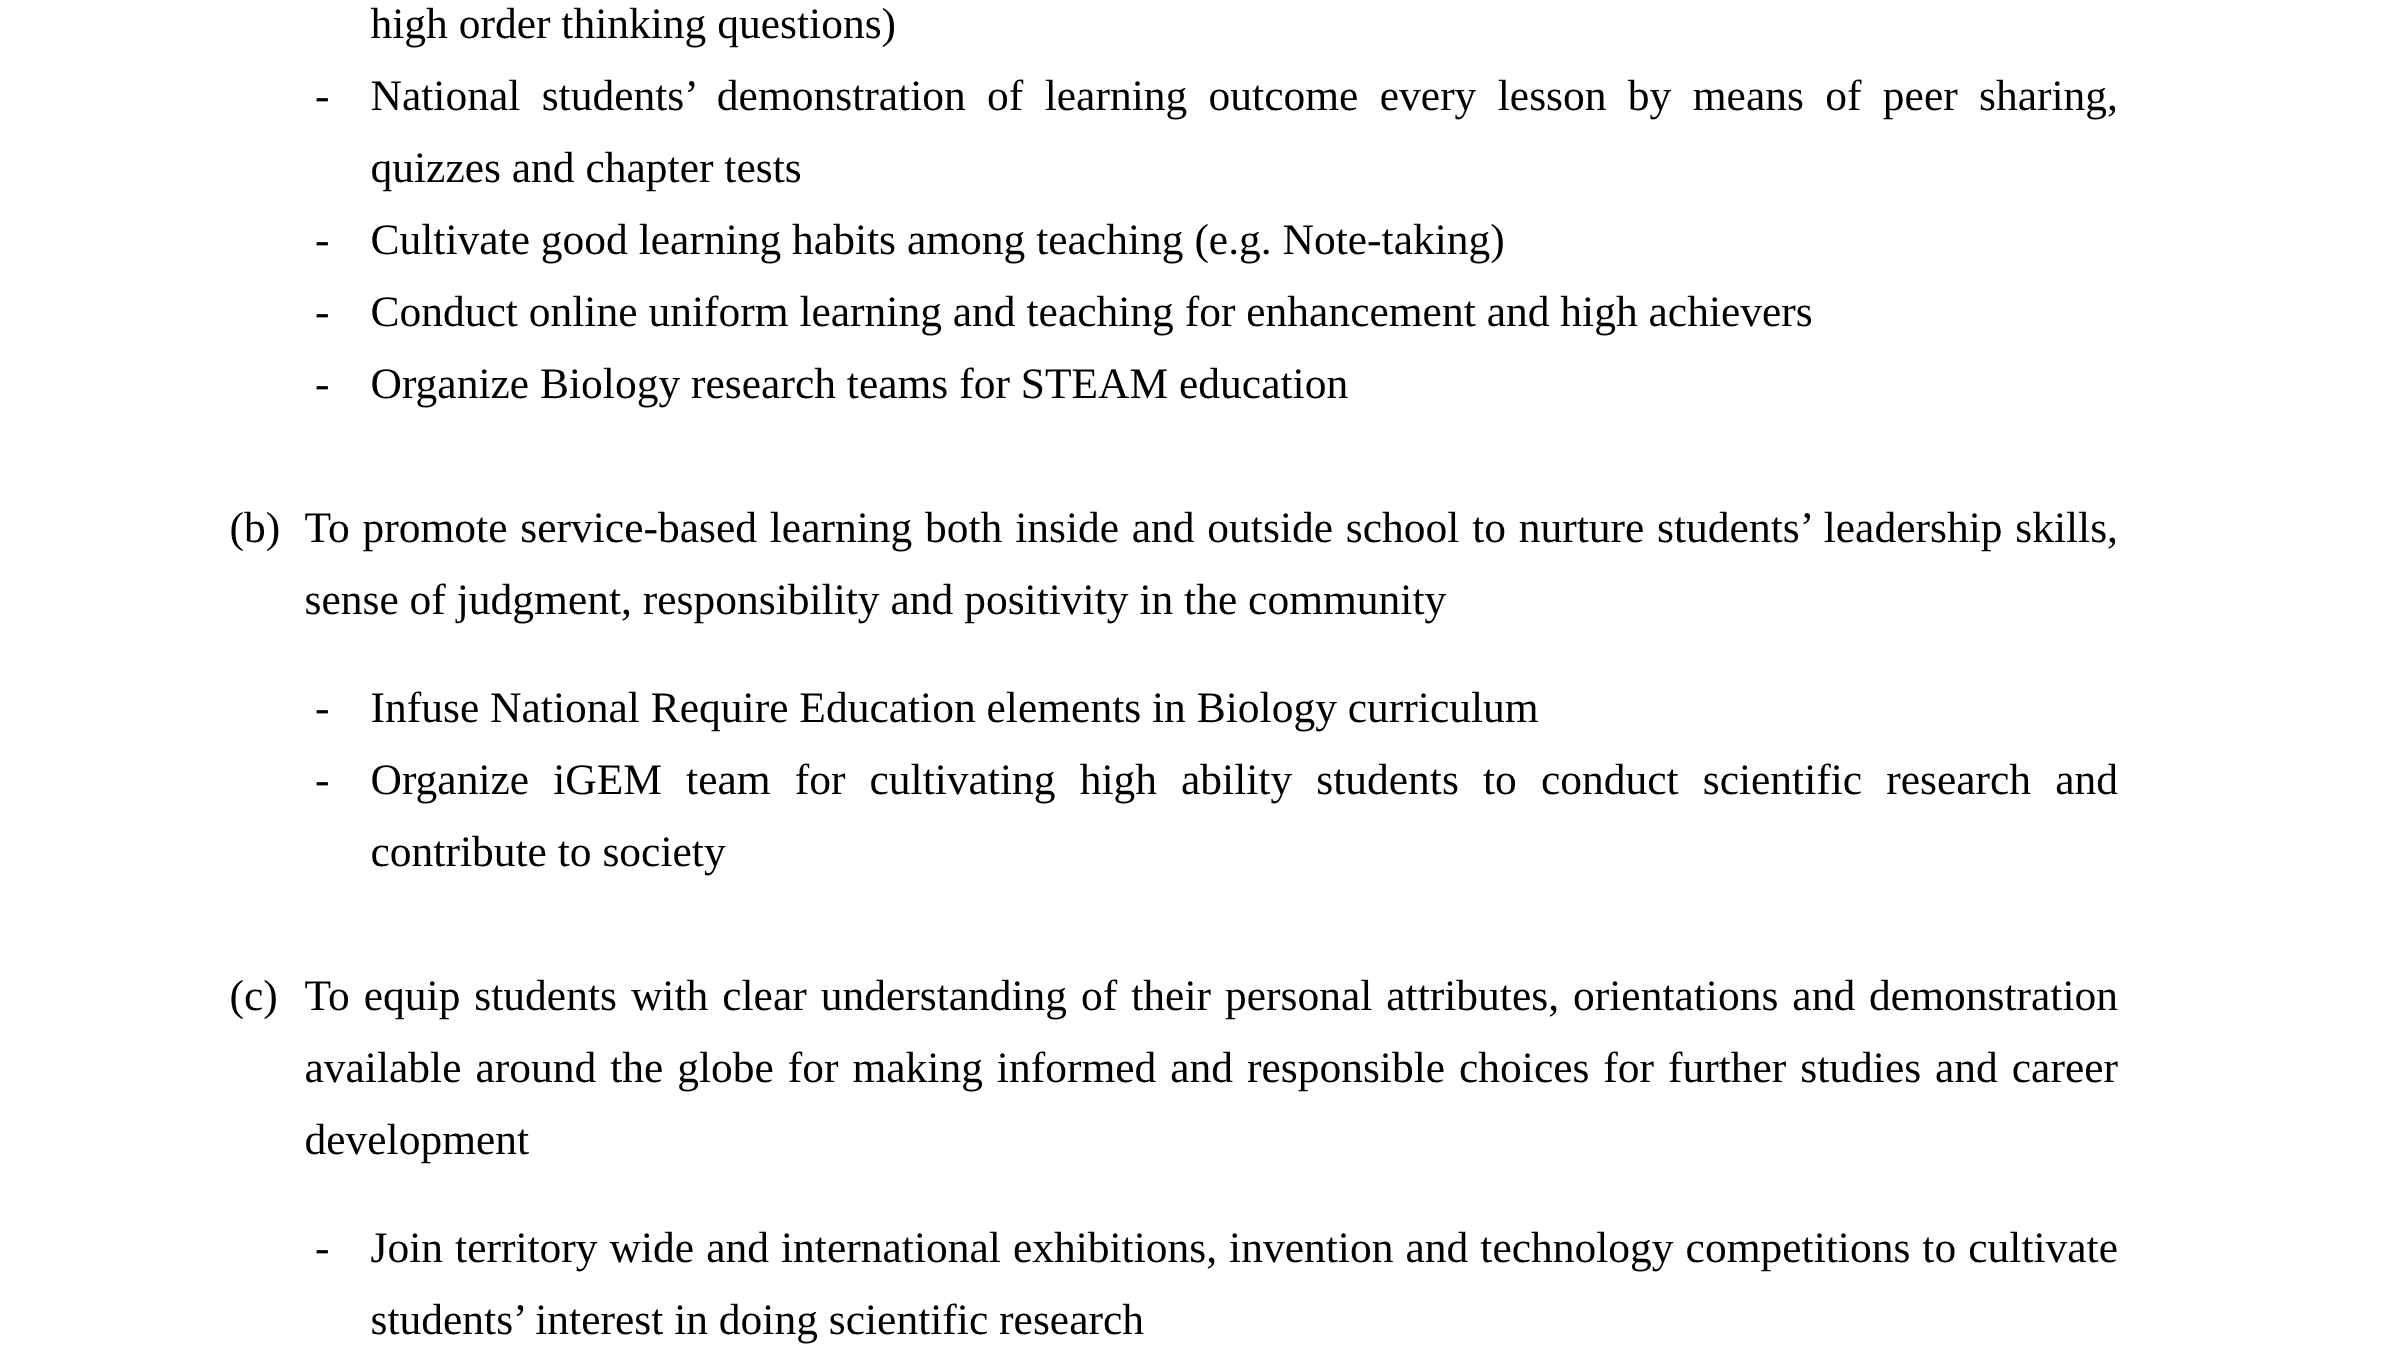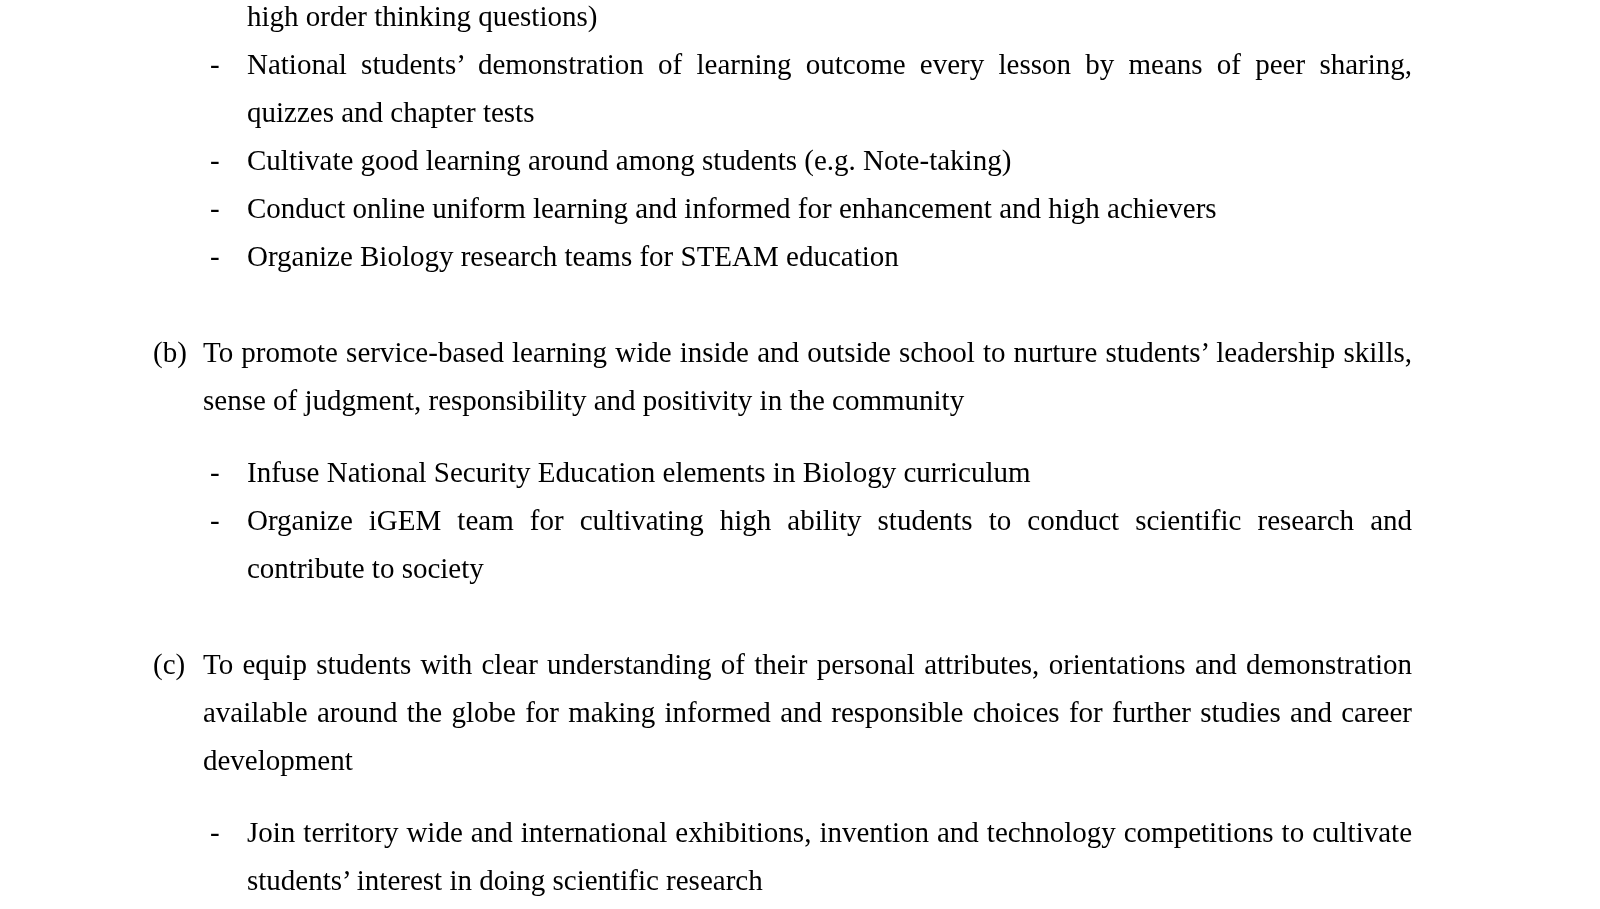--- a/index.html
+++ b/index.html
@@ -69,44 +69,44 @@
         <div class="bullet-text">high order thinking questions)</div>
       </div>
 
       <div class="bullet-item">
         <span class="bullet-marker">-</span>
         <div class="bullet-text">National students’ demonstration of learning outcome every lesson by means of peer sharing, quizzes and chapter tests</div>
       </div>
 
       <div class="bullet-item">
         <span class="bullet-marker">-</span>
-        <div class="bullet-text">Cultivate good learning around among students (e.g. Note-taking)</div>
+        <div class="bullet-text">Cultivate good learning habits among teaching (e.g. Note-taking)</div>
       </div>
 
       <div class="bullet-item">
         <span class="bullet-marker">-</span>
-        <div class="bullet-text">Conduct online uniform learning and informed for enhancement and high achievers</div>
+        <div class="bullet-text">Conduct online uniform learning and teaching for enhancement and high achievers</div>
       </div>
 
       <div class="bullet-item">
         <span class="bullet-marker">-</span>
         <div class="bullet-text">Organize Biology research teams for STEAM education</div>
       </div>
 
     </div>
 
     <div class="section">
       <div class="section-head">
         <span class="section-label">(b)</span>
-        <div class="section-paragraph">To promote service-based learning wide inside and outside school to nurture students’ leadership skills, sense of judgment, responsibility and positivity in the community</div>
+        <div class="section-paragraph">To promote service-based learning both inside and outside school to nurture students’ leadership skills, sense of judgment, responsibility and positivity in the community</div>
       </div>
       <div class="bullet-list">
         <div class="bullet-item">
           <span class="bullet-marker">-</span>
-          <div class="bullet-text">Infuse National Security Education elements in Biology curriculum</div>
+          <div class="bullet-text">Infuse National Require Education elements in Biology curriculum</div>
         </div>
         <div class="bullet-item">
           <span class="bullet-marker">-</span>
           <div class="bullet-text">Organize iGEM team for cultivating high ability students to conduct scientific research and contribute to society</div>
         </div>
       </div>
     </div>
 
     <div class="section">
       <div class="section-head">

